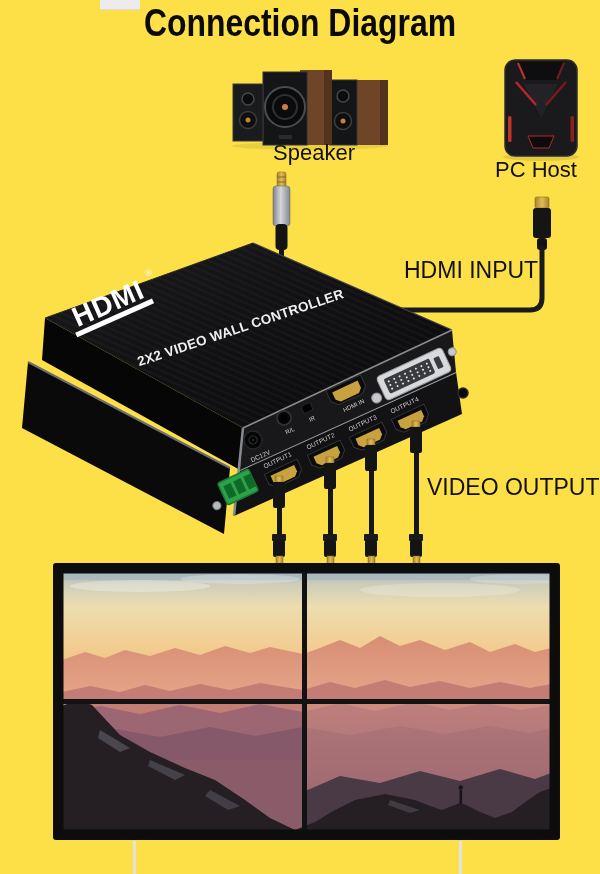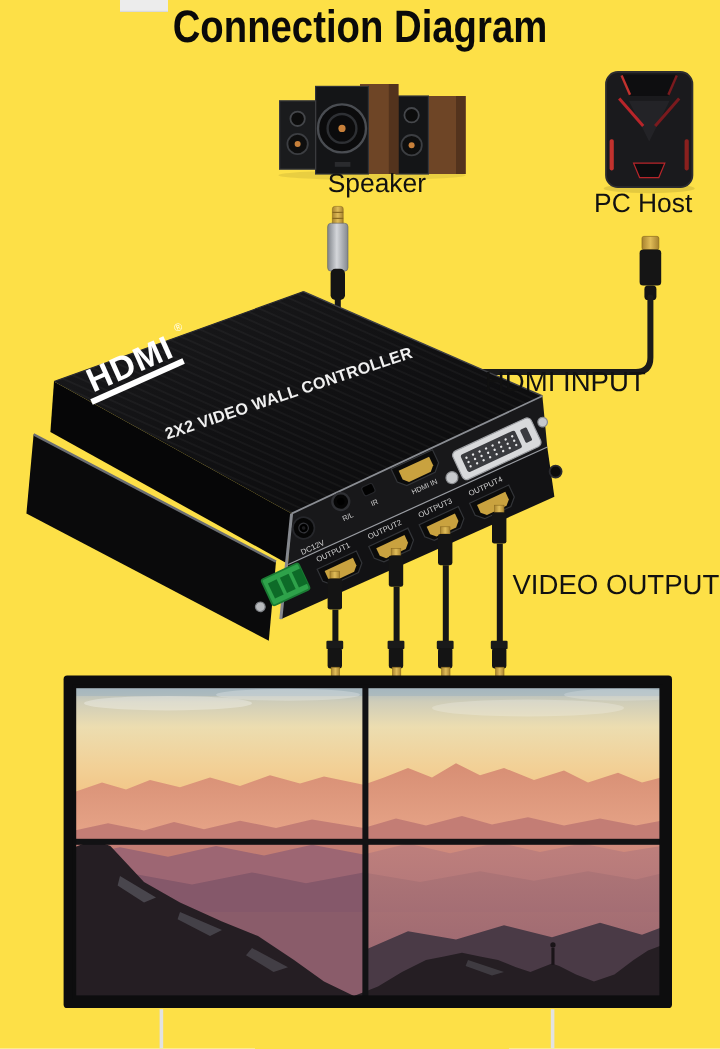--- a/index.html
+++ b/index.html
@@ -5,21 +5,21 @@
   html,body{margin:0;padding:0;background:#fff;}
   .stage{position:relative;width:600px;height:874px;background:#fde047;overflow:hidden;
          font-family:"Liberation Sans",sans-serif;}
   .artifact{position:absolute;left:100px;top:0;width:40px;height:9px;background:#ececec;border-bottom:1px solid #dadada;}
   .title{position:absolute;left:0;top:2px;width:600px;text-align:center;
          font-size:38px;font-weight:bold;color:#0a0a0a;transform:scaleX(0.84);
          letter-spacing:0px;}
   .lbl{position:absolute;color:#111;white-space:nowrap;}
   .lbl-speaker{left:225px;top:140px;width:130px;text-align:right;font-size:22px;}
   .lbl-pc{left:476px;top:157px;width:120px;text-align:center;font-size:22px;}
-  .lbl-in{left:404px;top:257px;font-size:23px;margin-top:48px;}
+  .lbl-in{left:404px;top:257px;font-size:23px;}
   .lbl-out{left:427px;top:474px;font-size:23px;}
   svg{position:absolute;left:0;top:0;}
   text{font-family:"Liberation Sans",sans-serif;}
 </style>
 </head>
 <body>
 
 <div class="stage">
 
   <div class="artifact"></div>

